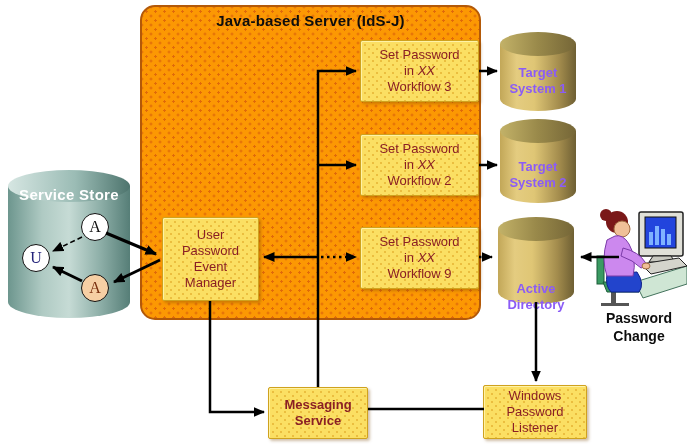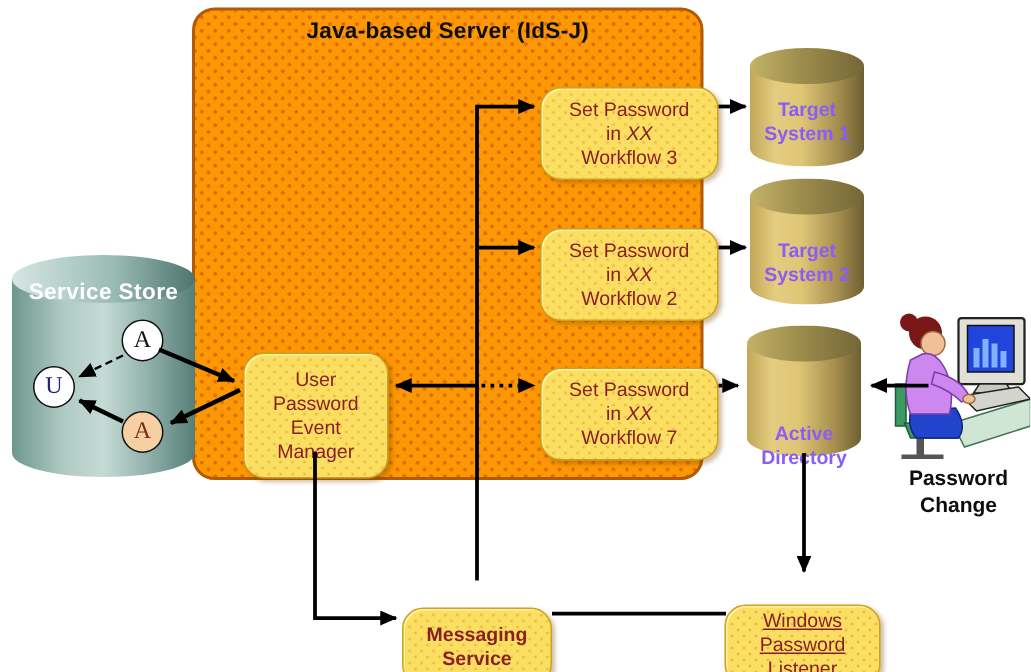--- a/index.html
+++ b/index.html
@@ -2,43 +2,43 @@
 <html><head>
 <meta charset="utf-8">
 <style>
   html,body{margin:0;padding:0;background:#fff;}
   #canvas{
     position:relative;width:687px;height:448px;background:#fff;overflow:hidden;
     font-family:"Liberation Sans", sans-serif;
   }
   
   .server-box{
-    position:absolute;left:128px;top:5px;width:341px;height:315px;
+    position:absolute;left:140px;top:5px;width:341px;height:315px;
     box-sizing:border-box;border:2px solid #B35908;border-radius:15px;
     background-color:#FC9803;
     background-image:
       radial-gradient(circle,#E06A0A 1px, rgba(0,0,0,0) 1.4px),
       radial-gradient(circle,#E06A0A 1px, rgba(0,0,0,0) 1.4px);
     background-size:9px 9px;background-position:0 0,4.5px 4.5px;padding-left:36px;
   }
   .server-title{
     position:absolute;left:0;top:5px;width:100%;text-align:center;
     font-size:15px;font-weight:bold;color:#0d0d0d;letter-spacing:.2px;
   }
   
   .ybox{
-    position:absolute;box-sizing:border-box;border:1px solid #CFA21E;border-radius:14px;
+    position:absolute;box-sizing:border-box;border:1px solid #CFA21E;border-radius:2px;
     background-color:#FBDF63;
     background-image:
       radial-gradient(circle, rgba(215,150,20,.45) .8px, rgba(0,0,0,0) 1.2px),
       radial-gradient(circle, rgba(215,150,20,.45) .8px, rgba(0,0,0,0) 1.2px);
     background-size:8px 8px;background-position:0 0,4px 4px;
     box-shadow:2px 2px 3px rgba(120,70,0,.35), inset 1px 1px 0 #FFF2A6;
     display:flex;align-items:center;justify-content:center;text-align:center;
-    color:#8A1F25;font-size:13px;line-height:1.22;margin-top:18px;
+    color:#8A1F25;font-size:13px;line-height:1.22;
   }
   .ml{white-space:pre-line;}
   
   .cyl{position:absolute;}
   .cyl-label{
     position:absolute;width:100%;text-align:center;font-weight:bold;
     white-space:pre-line;line-height:1.25;
   }
   .id-label{color:#ffffff;font-size:15px;top:16px;letter-spacing:.3px;}
   .tan-label{color:#8b5cf6;font-size:13px;}
@@ -139,33 +139,33 @@
       <span>Set Password</span><br>
       <span>in</span> <i>XX</i><br>
       <span>Workflow 2</span>
     </div>
   </div>
 
   <div class="ybox" style="left:360px;top:227px;width:119px;height:62px;">
     <div>
       <span>Set Password</span><br>
       <span>in</span> <i>XX</i><br>
-      <span>Workflow 7</span>
+      <span>Workflow 9</span>
     </div>
   </div>
 
   <div class="ybox ml" style="left:162px;top:217px;width:97px;height:84px;">User
 Password
 Event
 Manager</div>
 
   <div class="ybox ml" style="left:268px;top:387px;width:100px;height:52px;font-weight:bold;">Messaging
 Service</div>
 
-  <div class="ybox ml" style="left:483px;top:385px;width:104px;height:54px;text-decoration:underline;">Windows
+  <div class="ybox ml" style="left:483px;top:385px;width:104px;height:54px;">Windows
 Password
 Listener</div>
 
   <div class="circle" style="left:81px;top:213px;">A</div>
   <div class="circle" style="left:22px;top:244px;color:#23237A;">U</div>
   <div class="circle" style="left:81px;top:274px;background:#F6CFA4;color:#7A3010;">A</div>
 
   <svg class="overlay" style="left:595px;top:204px;" width="92" height="106" viewBox="0 0 92 106">
     <rect x="2" y="52" width="7" height="28" fill="#3A9A62" stroke="#1C5C38"></rect>
     <rect x="16" y="88" width="5" height="12" fill="#555"></rect>

